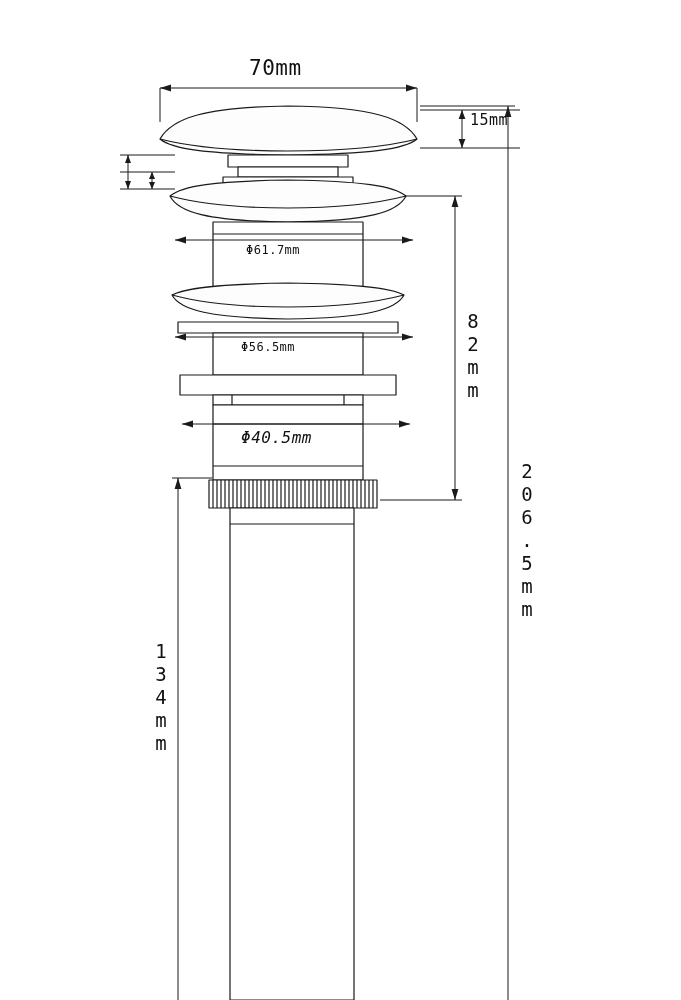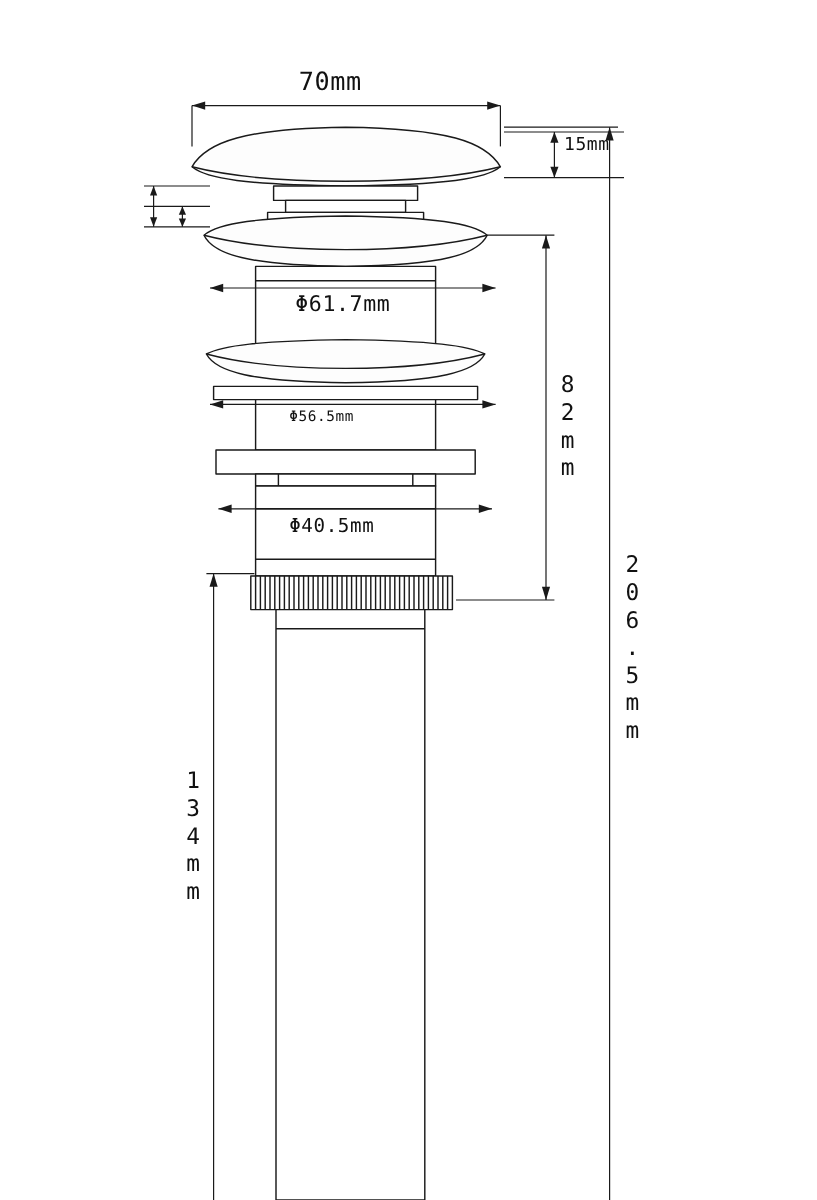--- a/index.html
+++ b/index.html
@@ -52,31 +52,32 @@
   }
   .lbl-open {
     left: 43px;
     top: 146px;
     font-size: 14px;
     line-height: 18px;
   }
   .lbl-617 {
     left: 246px;
     top: 243px;
-    font-size: 18px;
+    font-size: 12px;
   }
   .lbl-565 {
     left: 241px;
     top: 340px;
     font-size: 12px;
   }
   .lbl-405 {
     left: 241px;
     top: 428px;
     font-size: 16px;
+    font-style: italic;
   }
   .lbl-82 {
     left: 462px;
     top: 310px;
     font-size: 19px;
   }
   .lbl-2065 {
     left: 516px;
     top: 460px;
     font-size: 19px;

